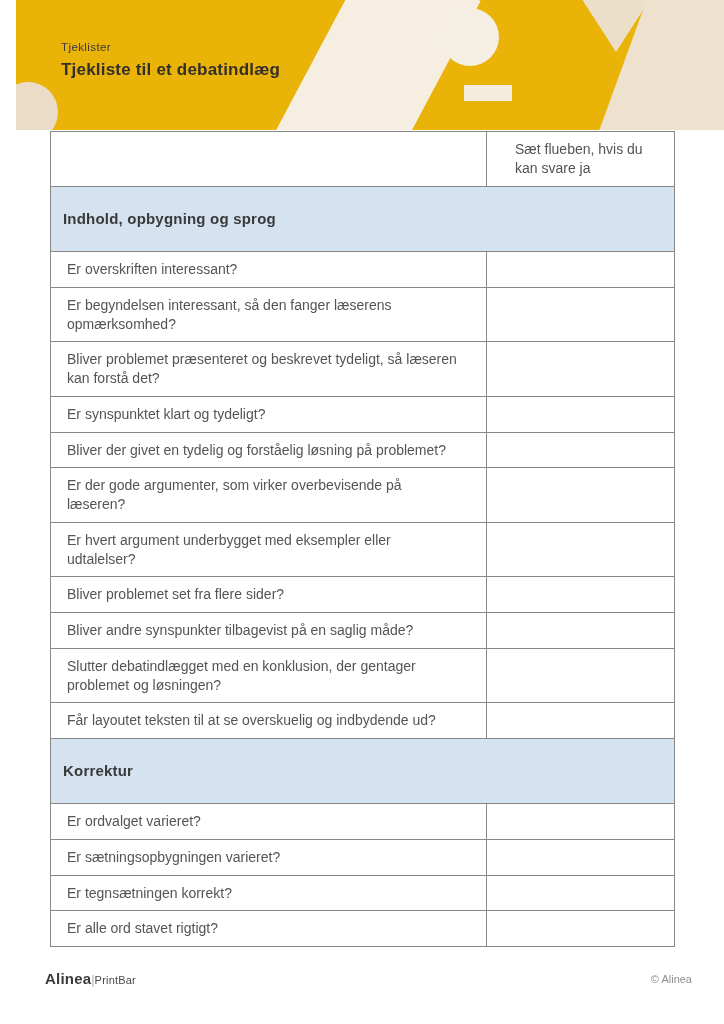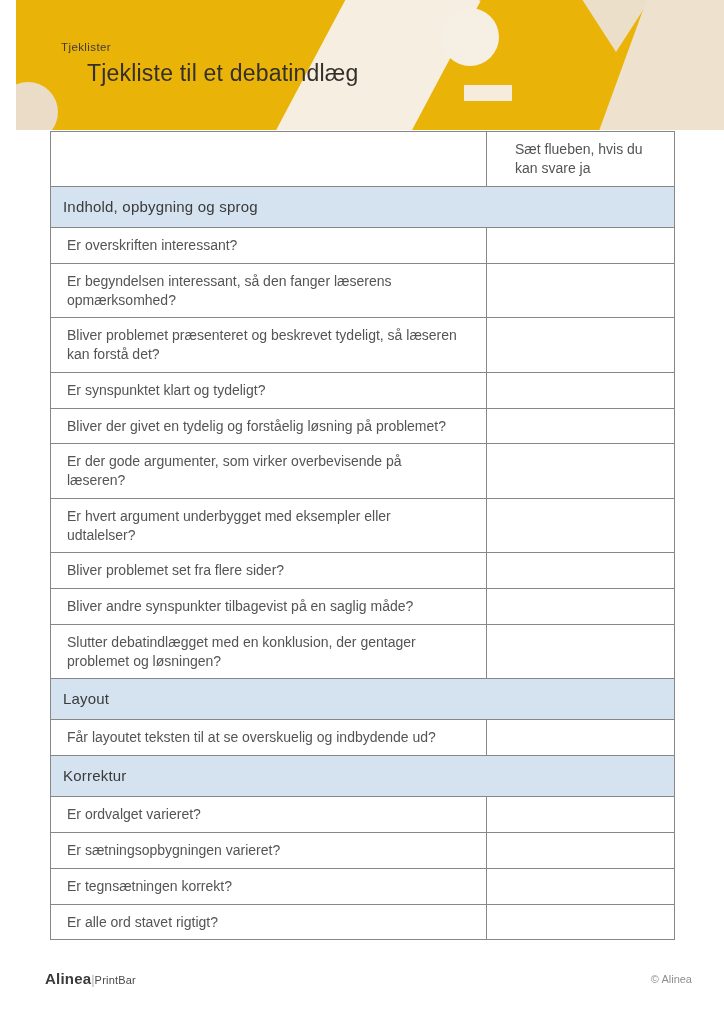--- a/index.html
+++ b/index.html
@@ -59,25 +59,24 @@
     background: #eadcc6;
   }
   .header-text { position: absolute; left: 45px; top: 41px; }
   .eyebrow {
     font-size: 11.5px;
     letter-spacing: 0.4px;
     color: #3e3b38;
     margin-bottom: 7px;
   }
   .page-title {
-    font-size: 23px;
-    font-weight: normal;
+    font-size: 17px;
+    font-weight: bold;
     letter-spacing: 0.2px;
     color: #332f2b;
-    margin-left: 26px;
   }
 
   
   .table-wrap {
     position: absolute;
     top: 131px; left: 50px;
   }
   table.checklist {
     border-collapse: collapse;
     table-layout: fixed;
@@ -95,23 +94,23 @@
   }
   td.head-empty { height: 55px; }
   td.head-label {
     padding: 7px 28px;
     vertical-align: top;
     color: #4f4f4f;
   }
   tr.section-row td {
     background: #d5e3f0;
     font-size: 15px;
-    font-weight: normal;
+    font-weight: bold;
     color: #3a3a3a;
-    padding: 10px 12px;
+    padding: 22px 12px;
     height: 31px;
     letter-spacing: 0.2px;
   }
   td.q-cell {
     padding: 8px 26px 8px 16px;
     height: 35px;
   }
   td.a-cell { background: #ffffff; }
 
   
@@ -194,23 +193,20 @@
           <td class="a-cell"></td>
         </tr>
         <tr>
           <td class="q-cell">Bliver andre synspunkter tilbagevist på en saglig måde?</td>
           <td class="a-cell"></td>
         </tr>
         <tr>
           <td class="q-cell">Slutter debatindlægget med en konklusion, der gentager problemet og løsningen?</td>
           <td class="a-cell"></td>
         </tr>
-        <tr class="section-row">
-          <td colspan="2">Layout</td>
-        </tr>
         <tr>
           <td class="q-cell">Får layoutet teksten til at se overskuelig og indbydende ud?</td>
           <td class="a-cell"></td>
         </tr>
         <tr class="section-row">
           <td colspan="2">Korrektur</td>
         </tr>
         <tr>
           <td class="q-cell">Er ordvalget varieret?</td>
           <td class="a-cell"></td>

